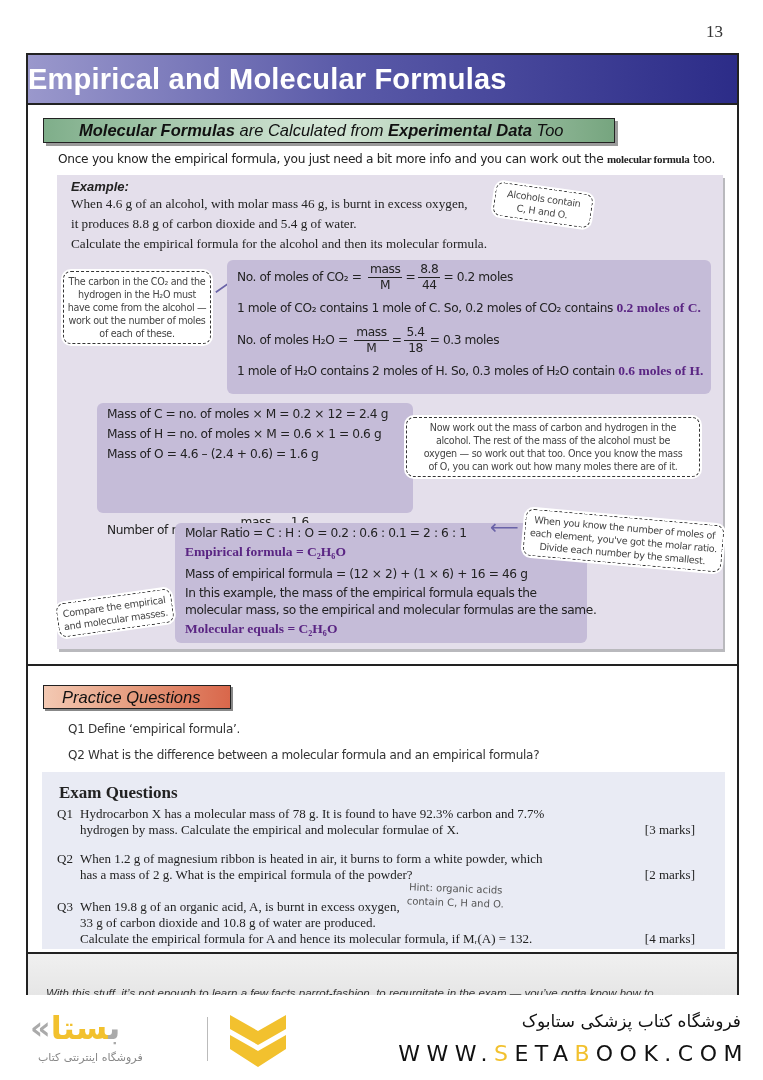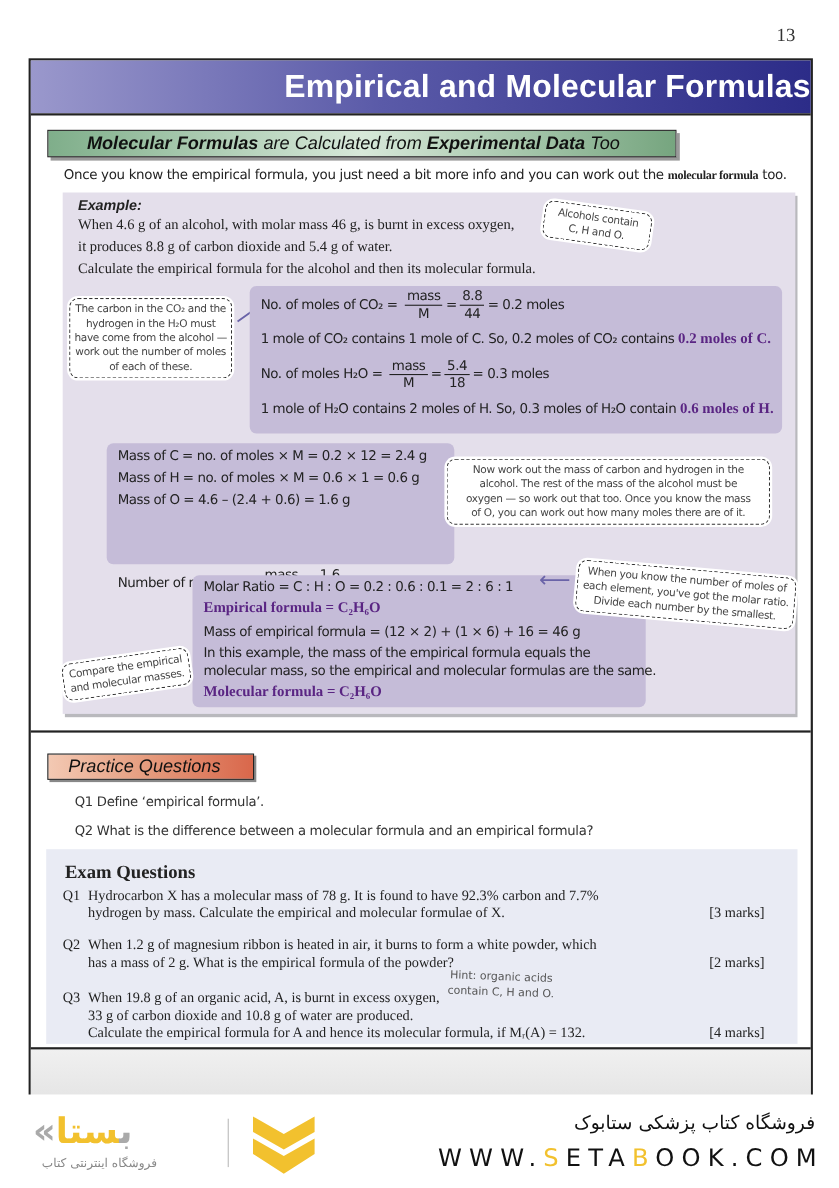--- a/index.html
+++ b/index.html
@@ -4,21 +4,21 @@
 <style>
   * { box-sizing: border-box; margin: 0; padding: 0; }
   html, body { width: 763px; height: 1080px; background: #ffffff; overflow: hidden; }
   body { position: relative; font-family: "Liberation Serif", serif; color: #222; }
 
   .page-num { position: absolute; top: 22px; right: 40px; font-size: 17px; color: #333; font-family: "Liberation Serif", serif; }
 
   .frame { position: absolute; left: 26px; top: 53px; width: 713px; height: 1000px; border: 2px solid #222; }
   .title-bar { position: absolute; left: 0; top: 0; width: 709px; height: 50px;
     background: linear-gradient(90deg, #9a98cc 0%, #5a5aa8 45%, #2c2c88 100%);
-    border-bottom: 2px solid #222; display: flex; align-items: center; justify-content: flex-end; }
+    border-bottom: 2px solid #222; display: flex; align-items: center; justify-content: flex-start; }
   .title-bar h1 { font-family: "Liberation Sans", sans-serif; font-weight: bold; font-size: 29px; color: #fff; letter-spacing: 0.2px; }
 
   .sec-heading { position: absolute; left: 15px; top: 63px; width: 572px; height: 25px;
     background: linear-gradient(90deg, #7fae8a 0%, #d7e8d9 50%, #76a57f 100%);
     border: 1.5px solid #222; box-shadow: 3px 3px 0 #9a9a9a;
     font-family: "Liberation Sans", sans-serif; font-style: italic; font-size: 16.5px; padding: 2px 0 0 35px; color: #111; }
   .sec-heading b { font-weight: bold; }
 
   .intro { position: absolute; left: 30px; top: 97px; font-family: "DejaVu Sans", sans-serif; font-size: 12.2px; color: #222; letter-spacing: -0.3px; }
   .intro b { font-family: Liberation Serif, serif; font-size: 11px; }
@@ -140,21 +140,21 @@
       <div>oxygen — so work out that too. Once you know the mass</div>
       <div>of O, you can work out how many moles there are of it.</div>
     </div>
 
     <div class="calc" style="left:118px; top:348px; width:412px; height:120px;">
       <div class="row" style="top:3px;">Molar Ratio = C : H : O = 0.2 : 0.6 : 0.1 = 2 : 6 : 1</div>
       <div class="row hl" style="top:21px;">Empirical formula = C₂H₆O</div>
       <div class="row" style="top:44px;">Mass of empirical formula = (12 × 2) + (1 × 6) + 16 = 46 g</div>
       <div class="row" style="top:80px;">molecular mass, so the empirical and molecular formulas are the same.</div>
       <div class="row" style="top:63px;">In this example, the mass of the empirical formula equals the</div>
-      <div class="row hl" style="top:98px;">Molecular formula = C₂H₆O</div>
+      <div class="row hl" style="top:98px;">Molecular equals = C₂H₆O</div>
     </div>
     <div class="arrow" style="left:433px; top:340px;">⟵</div>
     <div class="note" style="left:465px; top:340px; width:203px; transform:rotate(5deg);">
       <div>When you know the number of moles of</div>
       <div>each element, you've got the molar ratio.</div>
       <div>Divide each number by the smallest.</div>
     </div>
     <div class="note" style="left:-2px; top:419px; width:120px; transform:rotate(-8deg);">
       <div>Compare the empirical</div>
       <div>and molecular masses.</div>
@@ -198,20 +198,21 @@
     </div>
     <div class="marks" style="top:159px;">[4 marks]</div>
 
     <div class="hint">
       <div>Hint: organic acids</div>
       <div>contain C, H and O.</div>
     </div>
   </div>
 
   <div class="bottom-strip">
+    <p>With this stuff, it’s not enough to learn a few facts parrot-fashion, to regurgitate in the exam — you’ve gotta know how to</p>
   </div>
 </div>
 
 <div class="footer">
   <div class="logo-text">
     <span>«ب</span><span class="y">ستا</span>
   </div>
   <div class="logo-sub">فروشگاه اینترنتی کتاب</div>
   <div class="logo-sep"></div>
   <svg class="logo-chev" viewBox="0 0 60 56">

